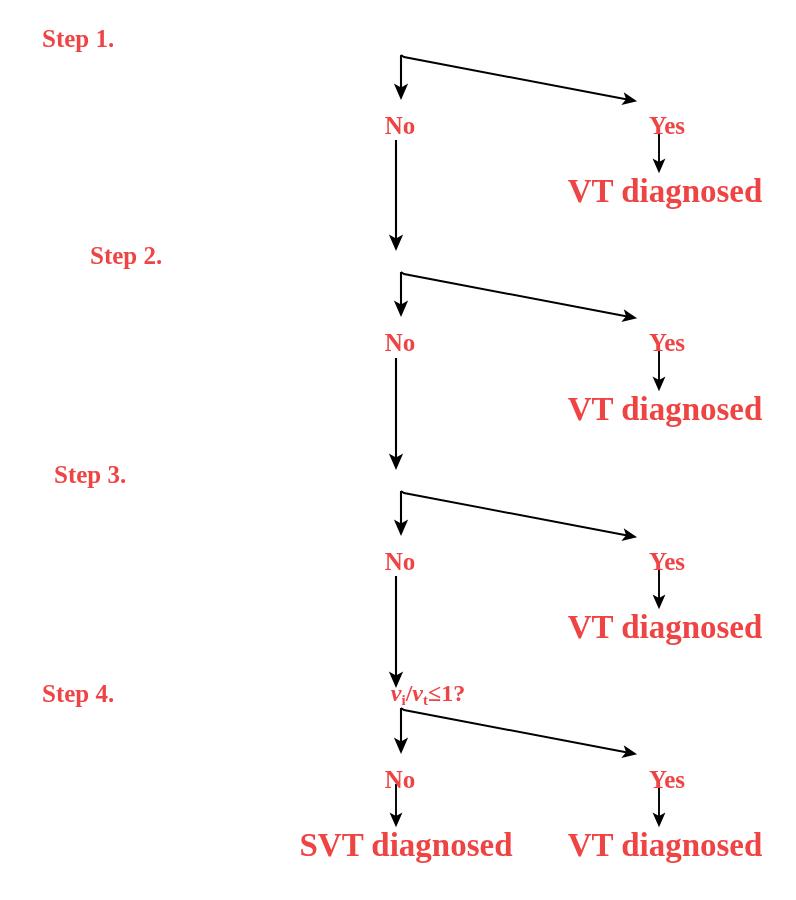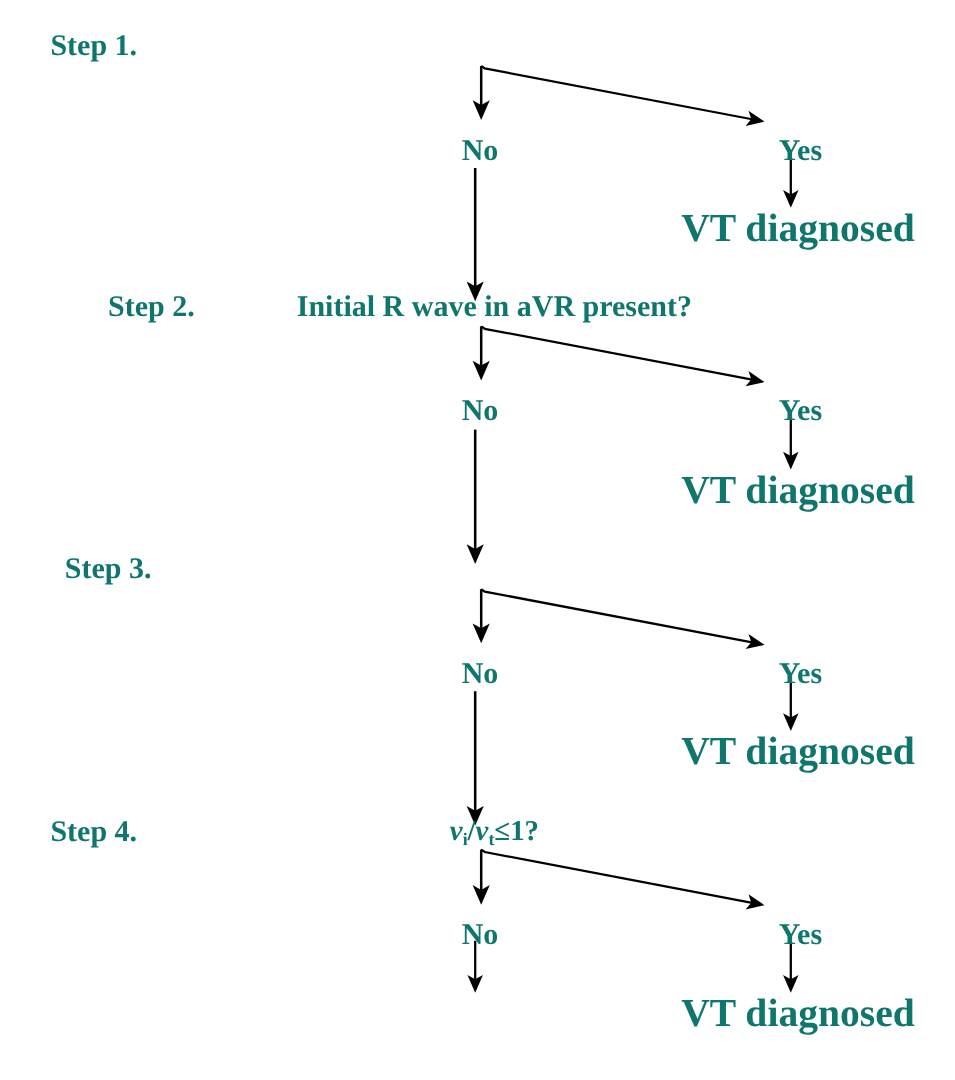--- a/index.html
+++ b/index.html
@@ -7,21 +7,21 @@
     padding: 0;
     background: #ffffff;
   }
   #page {
     position: relative;
     width: 796px;
     height: 900px;
     background: #ffffff;
     overflow: hidden;
     font-family: "Liberation Serif", "DejaVu Serif", serif;
-    color: #0f766e;
+    color: #ef4444;
   }
   .svg-layer {
     position: absolute;
     left: 0;
     top: 0;
     width: 796px;
     height: 900px;
   }
   .txt {
     position: absolute;
@@ -102,31 +102,31 @@
       <path d="M659,784 L659,820" stroke="#000" stroke-width="1.9" fill="none" marker-end="url(#ah)"></path>
     </g>
   </svg>
 
   <div class="txt step-label" style="left:42px; top:26px;">Step 1.</div>
   <div class="txt branch ctr" style="left:400px; top:101px;">No</div>
   <div class="txt branch ctr" style="left:667px; top:101px;">Yes</div>
   <div class="txt outcome ctr" style="left:665px; top:175px;">VT diagnosed</div>
 
   <div class="txt step-label" style="left:42px; top:243px;margin-left:48px;">Step 2.</div>
-  <div class="txt question ctr" style="left:412px; top:243px;">Initial R wave in aVR present?</div>
   <div class="txt branch ctr" style="left:400px; top:318px;">No</div>
   <div class="txt branch ctr" style="left:667px; top:318px;">Yes</div>
   <div class="txt outcome ctr" style="left:665px; top:393px;">VT diagnosed</div>
 
   <div class="txt step-label" style="left:54px; top:462px;">Step 3.</div>
   <div class="txt branch ctr" style="left:400px; top:537px;">No</div>
   <div class="txt branch ctr" style="left:667px; top:537px;">Yes</div>
   <div class="txt outcome ctr" style="left:665px; top:611px;">VT diagnosed</div>
 
   <div class="txt step-label" style="left:42px; top:681px;">Step 4.</div>
-  <div class="txt formula ctr" style="left:412px; top:681px;">
+  <div class="txt formula ctr" style="left:428px; top:681px;">
     <i>v</i><sub>i</sub><span>/</span><i>v</i><sub>t</sub><span>≤1?</span>
   </div>
   <div class="txt branch ctr" style="left:400px; top:755px;">No</div>
   <div class="txt branch ctr" style="left:667px; top:755px;">Yes</div>
+  <div class="txt outcome ctr" style="left:406px; top:829px;">SVT diagnosed</div>
   <div class="txt outcome ctr" style="left:665px; top:829px;">VT diagnosed</div>
 
 </div>
 
 </body></html>

